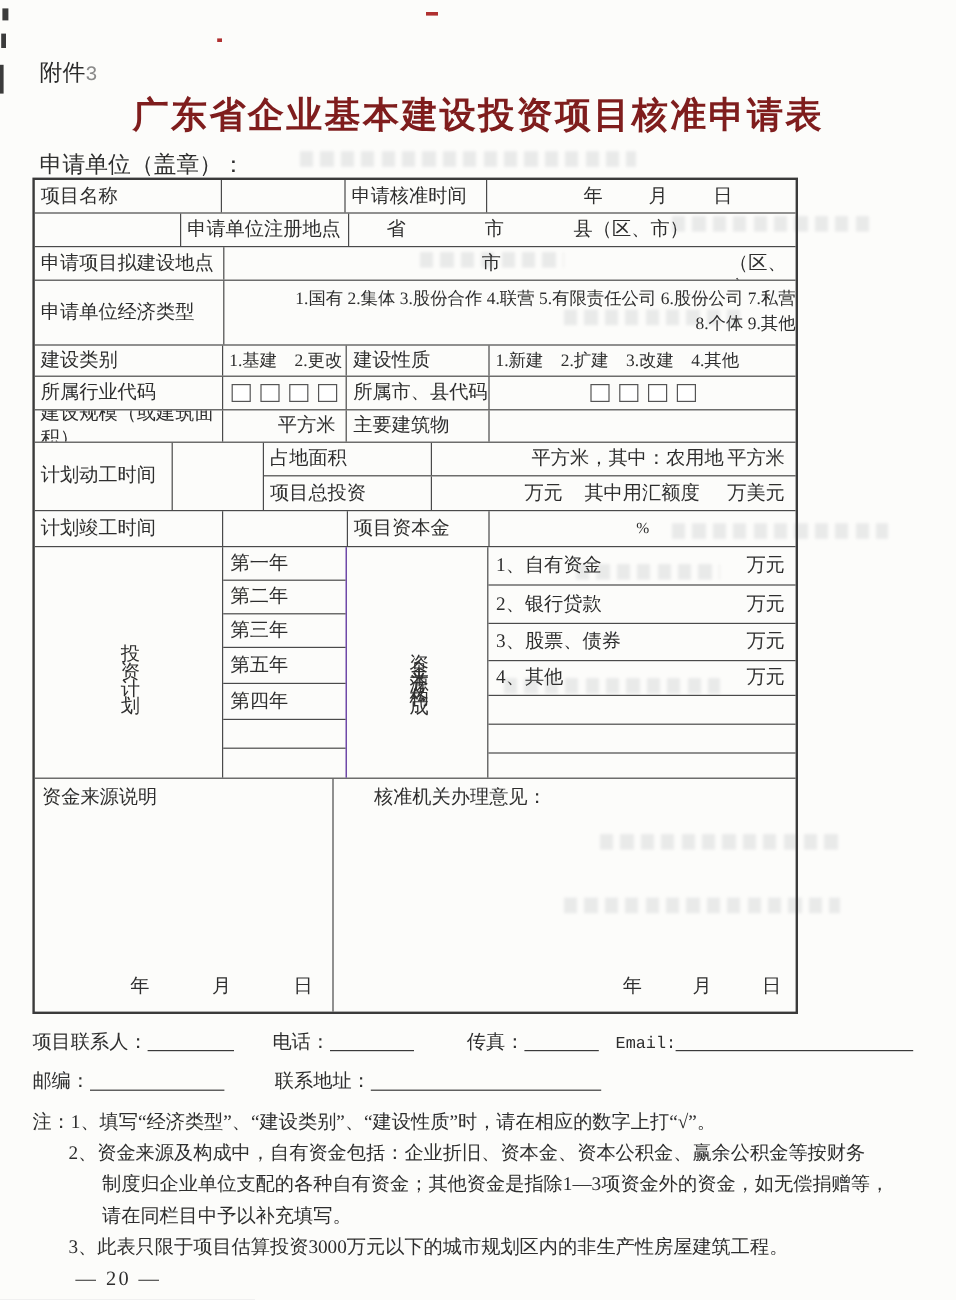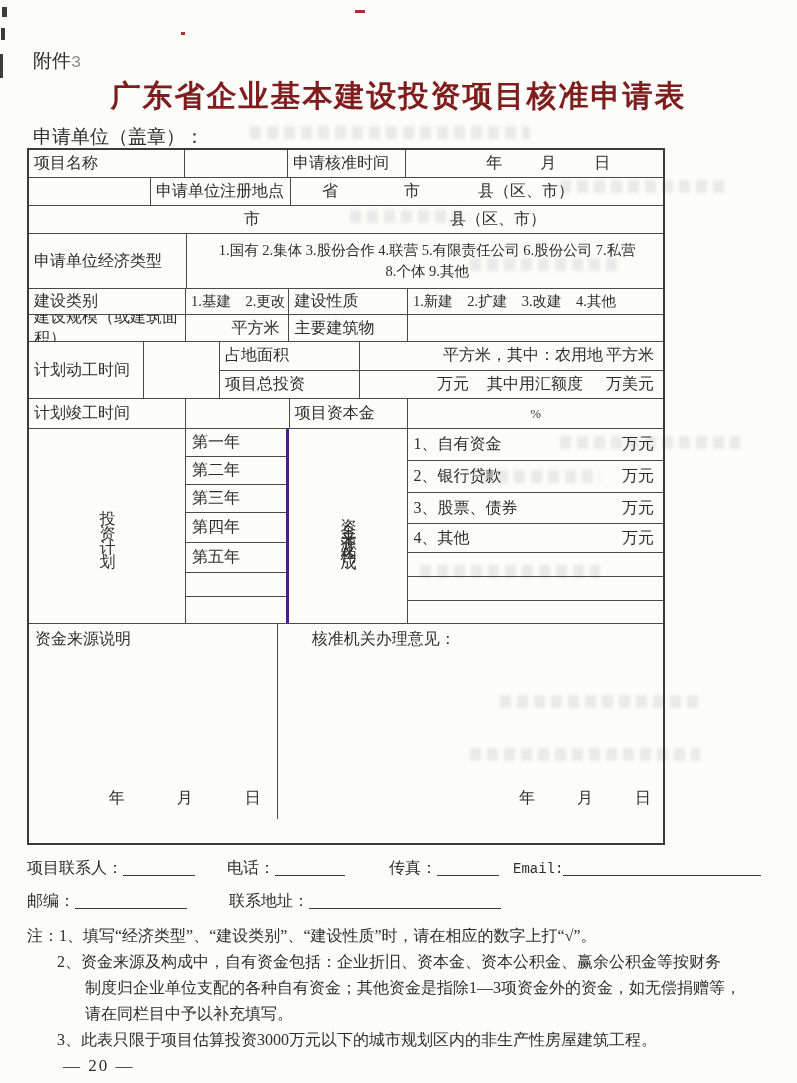--- a/index.html
+++ b/index.html
@@ -89,41 +89,58 @@
       <div class="c cB"></div>
       <div class="c cC">申请单位注册地点</div>
       <div class="c cD nr">
         <span style="margin-left:26px;">省</span>
         <span style="margin-left:66px;">市</span>
         <span style="margin-left:58px;">县（区、市）</span>
       </div>
     </div>
 
     <div class="r" style="height:28px;">
+      <div class="c cA">申请项目拟建设地点</div>
       <div class="c nr" style="width:565px;">
         <span style="margin-left:210px;">市</span>
         <span style="margin-left:190px;">县（区、市）</span>
       </div>
     </div>
 
     <div class="r" style="height:55px;">
       <div class="c cA">申请单位经济类型</div>
-      <div class="c nr smalltxt" style="width:565px; flex-direction:column; align-items:center; justify-content:center; line-height:21px;">
+      <div class="c nr smalltxt" style="width:565px; flex-direction:column; align-items:flex-end; justify-content:center; line-height:21px;">
         <span>1.国有 2.集体 3.股份合作 4.联营 5.有限责任公司 6.股份公司 7.私营</span>
         <span>8.个体 9.其他</span>
       </div>
     </div>
 
     <div class="r" style="height:26px;">
       <div class="c cA">建设类别</div>
       <div class="c cB smalltxt">1.基建　2.更改</div>
       <div class="c cC">建设性质</div>
       <div class="c cD nr smalltxt">1.新建　2.扩建　3.改建　4.其他</div>
     </div>
 
+    <div class="r" style="height:28px;">
+      <div class="c cA">所属行业代码</div>
+      <div class="c cB center">
+        <span class="codebox"></span>
+          <span class="codebox"></span>
+          <span class="codebox"></span>
+          <span class="codebox"></span>
+      </div>
+      <div class="c cC">所属市、县代码</div>
+      <div class="c cD nr center">
+        <span class="codebox"></span>
+          <span class="codebox"></span>
+          <span class="codebox"></span>
+          <span class="codebox"></span>
+      </div>
+    </div>
 
     <div class="r" style="height:27px;">
       <div class="c cA">建设规模（或建筑面积）</div>
       <div class="c cB">
         <span class="unit-right">平方米</span>
       </div>
       <div class="c cC">主要建筑物</div>
       <div class="c cD nr"></div>
     </div>
 
@@ -155,35 +172,35 @@
       <div class="c cC">项目资本金</div>
       <div class="c cD nr center" style="font-size:13px;">
         <span>%</span>
       </div>
     </div>
 
     <div class="r" style="height:195px;">
       <div class="c cA center">
         <span class="vlabel" style="letter-spacing:14px;">投资计划</span>
       </div>
-      <div class="stack" style="width:122px; border-right:3px solid #4c1d95;text-align:right;">
+      <div class="stack" style="width:122px; border-right:1px solid #4c1d95;text-align:right;">
         <div class="yr" style="height:28px;">
             <span>第一年</span>
           </div>
         <div class="yr" style="height:28px;">
             <span>第二年</span>
           </div>
         <div class="yr" style="height:28px;">
             <span>第三年</span>
           </div>
         <div class="yr" style="height:30px;">
+            <span>第五年</span>
+          </div>
+        <div class="yr" style="height:30px;">
             <span>第四年</span>
-          </div>
-        <div class="yr" style="height:30px;">
-            <span>第五年</span>
           </div>
         <div class="yr" style="height:24px;"></div>
         <div class="yr" style="flex:1;"></div>
       </div>
       <div class="c cC center">
         <span class="vlabel" style="letter-spacing:6px;">资金来源及构成</span>
       </div>
       <div class="stack nr" style="width:303px;">
         <div class="yr" style="height:32px;gap:34px;">
           <span>1、自有资金</span>

